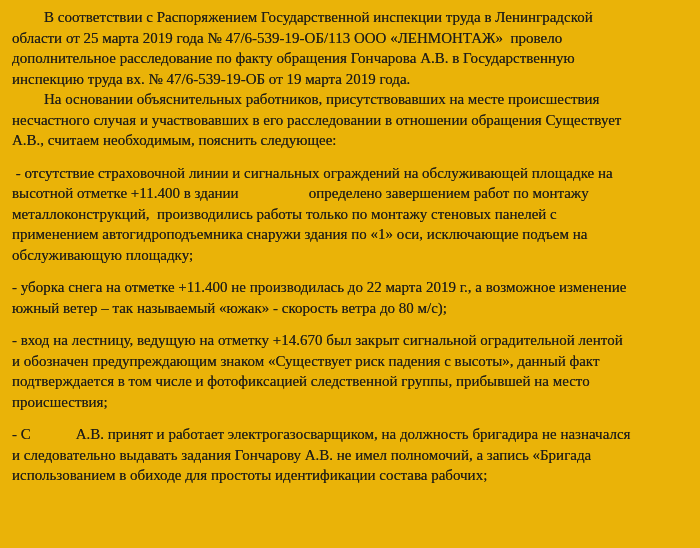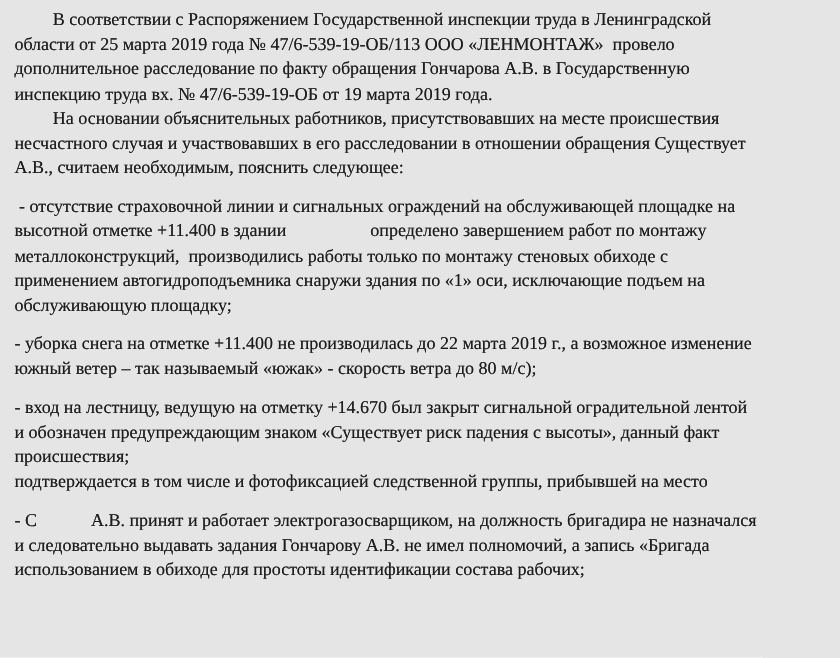--- a/index.html
+++ b/index.html
@@ -11,21 +11,21 @@
     height: 548px;
     background: #ffffff;
     overflow: hidden;
     font-family: "Liberation Serif", "DejaVu Serif", serif;
   }
   .page {
     width: 700px;
     height: 548px;
     box-sizing: border-box;
     padding: 7px 16px 0 12px;
-    background: #e5e5e5;
+    background: #eab308;
     font-family: Liberation Serif, serif;
   }
   .doc {
     color: #1d1d1d;
     font-size: 15px;
     line-height: 20.5px;
     
     text-shadow: 0 0 0.35px rgba(0,0,0,0.65);
     filter: blur(0.15px);
   }
@@ -59,33 +59,33 @@
         <span class="line"><span>инспекцию труда вх. № 47/6-539-19-ОБ от 19 марта 2019 года.</span></span>
       </p>
       <p class="para indent">
         <span class="line"><span>На основании объяснительных работников, присутствовавших на месте происшествия</span></span>
         <span class="line"><span>несчастного случая и участвовавших в его расследовании в отношении обращения Существует</span></span>
         <span class="line"><span>А.В., считаем необходимым, пояснить следующее:</span></span>
       </p>
       <p class="para bullet">
         <span class="line"><span> - отсутствие страховочной линии и сигнальных ограждений на обслуживающей площадке на</span></span>
         <span class="line"><span>высотной отметке +11.400 в здании</span><span class="gap" style="width: 70px;"></span><span>определено завершением работ по монтажу</span></span>
-        <span class="line"><span>металлоконструкций,  производились работы только по монтажу стеновых обиходе с</span></span>
+        <span class="line"><span>металлоконструкций,  производились работы только по монтажу стеновых панелей с</span></span>
         <span class="line"><span>применением автогидроподъемника снаружи здания по «1» оси, исключающие подъем на</span></span>
         <span class="line"><span>обслуживающую площадку;</span></span>
       </p>
       <p class="para bullet">
         <span class="line"><span>- уборка снега на отметке +11.400 не производилась до 22 марта 2019 г., а возможное изменение</span></span>
         <span class="line"><span>южный ветер – так называемый «южак» - скорость ветра до 80 м/с);</span></span>
       </p>
       <p class="para bullet">
         <span class="line"><span>- вход на лестницу, ведущую на отметку +14.670 был закрыт сигнальной оградительной лентой</span></span>
         <span class="line"><span>и обозначен предупреждающим знаком «Существует риск падения с высоты», данный факт</span></span>
+        <span class="line"><span>подтверждается в том числе и фотофиксацией следственной группы, прибывшей на место</span></span>
         <span class="line"><span>происшествия;</span></span>
-        <span class="line"><span>подтверждается в том числе и фотофиксацией следственной группы, прибывшей на место</span></span>
       </p>
       <p class="para bullet">
         <span class="line"><span>- С</span><span class="gap" style="width: 45px;"></span><span>А.В. принят и работает электрогазосварщиком, на должность бригадира не назначался</span></span>
         <span class="line"><span>и следовательно выдавать задания Гончарову А.В. не имел полномочий, а запись «Бригада</span></span>
         <span class="line"><span>использованием в обиходе для простоты идентификации состава рабочих;</span></span>
       </p>
     </div>
 </div>
 
 </body></html>

